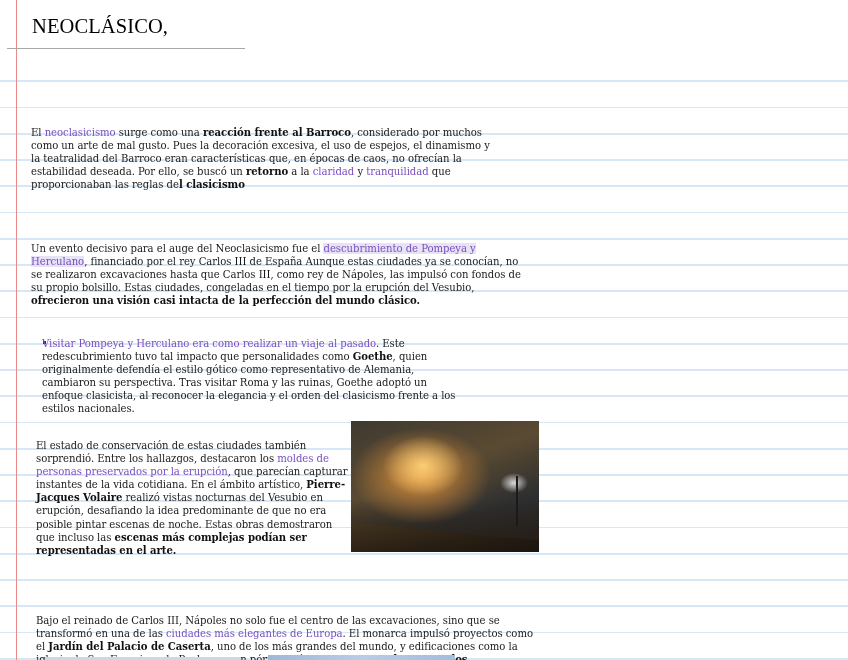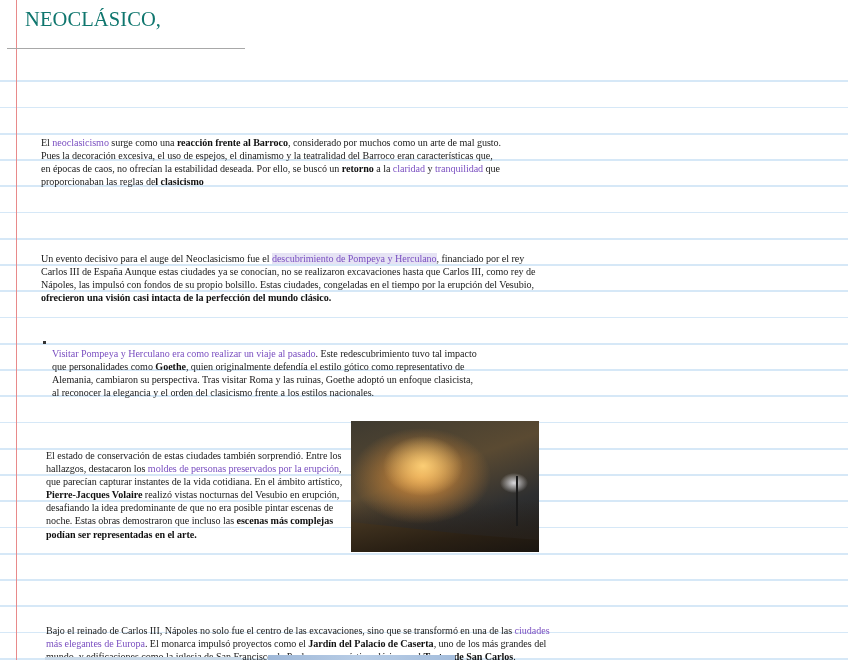--- a/index.html
+++ b/index.html
@@ -12,34 +12,33 @@
     background-repeat: no-repeat;
     background-size: 848px 620px;
     font-family: "DejaVu Serif", "Liberation Serif", serif;
     color: #1a1a1a;
   }
   .margin-line {
     position: absolute; left: 16px; top: 0; width: 1px; height: 660px;
     background: #e88a8a;
   }
   .title {
-    position: absolute; left: 20px; top: 4px; margin: 5px;
+    position: absolute; left: 20px; top: 4px; margin: 12px;
     font-family: "Liberation Serif", "DejaVu Serif", serif;
     font-weight: normal; font-size: 20.5px; line-height: 21px;
-    color: #0f766e; letter-spacing: 0.1px;
+    color: #000000; letter-spacing: 0.1px;
   }
   .title-underline {
     position: absolute; left: 7px; top: 48px; width: 238px; height: 1px;
     background: #a8a8a8;
   }
   .para {
-    position: absolute; margin: 12px;
+    position: absolute; margin: 2px;
     font-size: 10.1px; line-height: 13.1px;
     letter-spacing: -0.05px;
-    font-family: Liberation Serif, serif;
   }
   .p1 { left: 29px; top: 124px; width: 460px; }
   .p2 { left: 29px; top: 240px; width: 500px; }
   .p3 { left: 40px; top: 335px; width: 425px; }
   .p4 { left: 34px; top: 437px; width: 312px; }
   .p5 { left: 34px; top: 612px; width: 505px; }
   .purple { color: #7a4fc0; }
   .hl { background: #e6e3f4; color: #7a4fc0; }
   b { font-weight: bold; color: #111; }
   .bullet {

